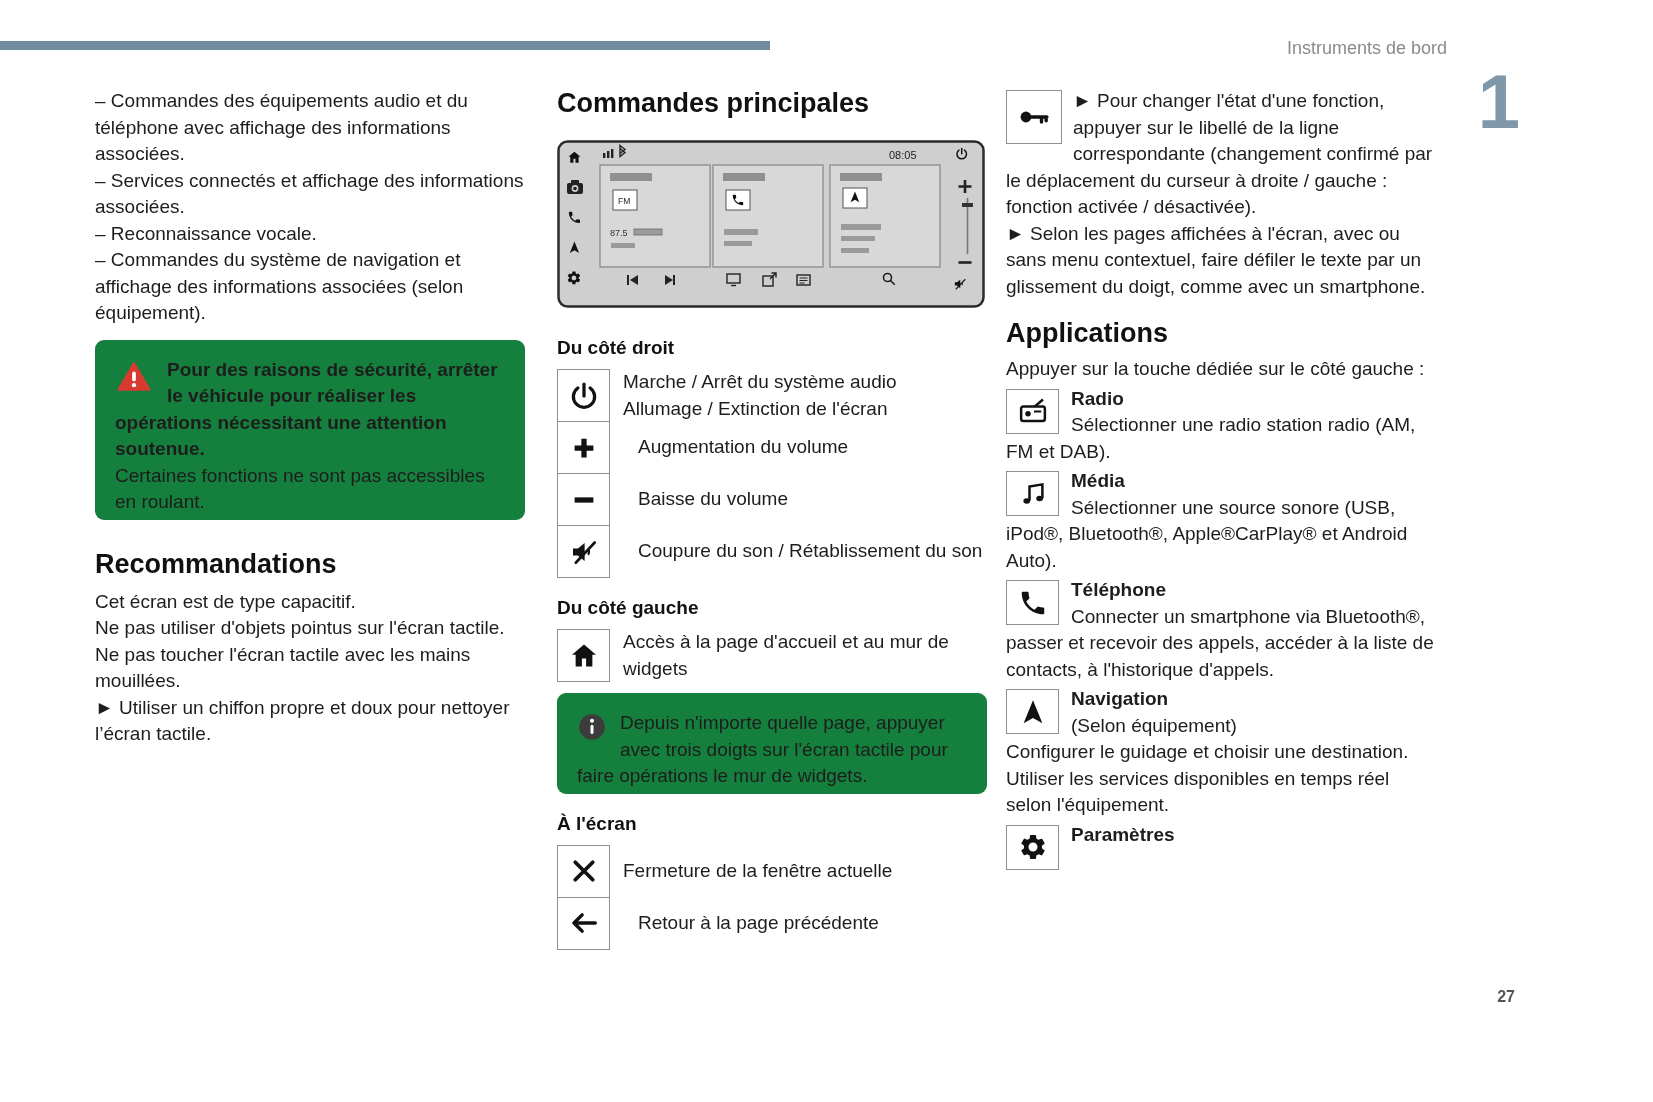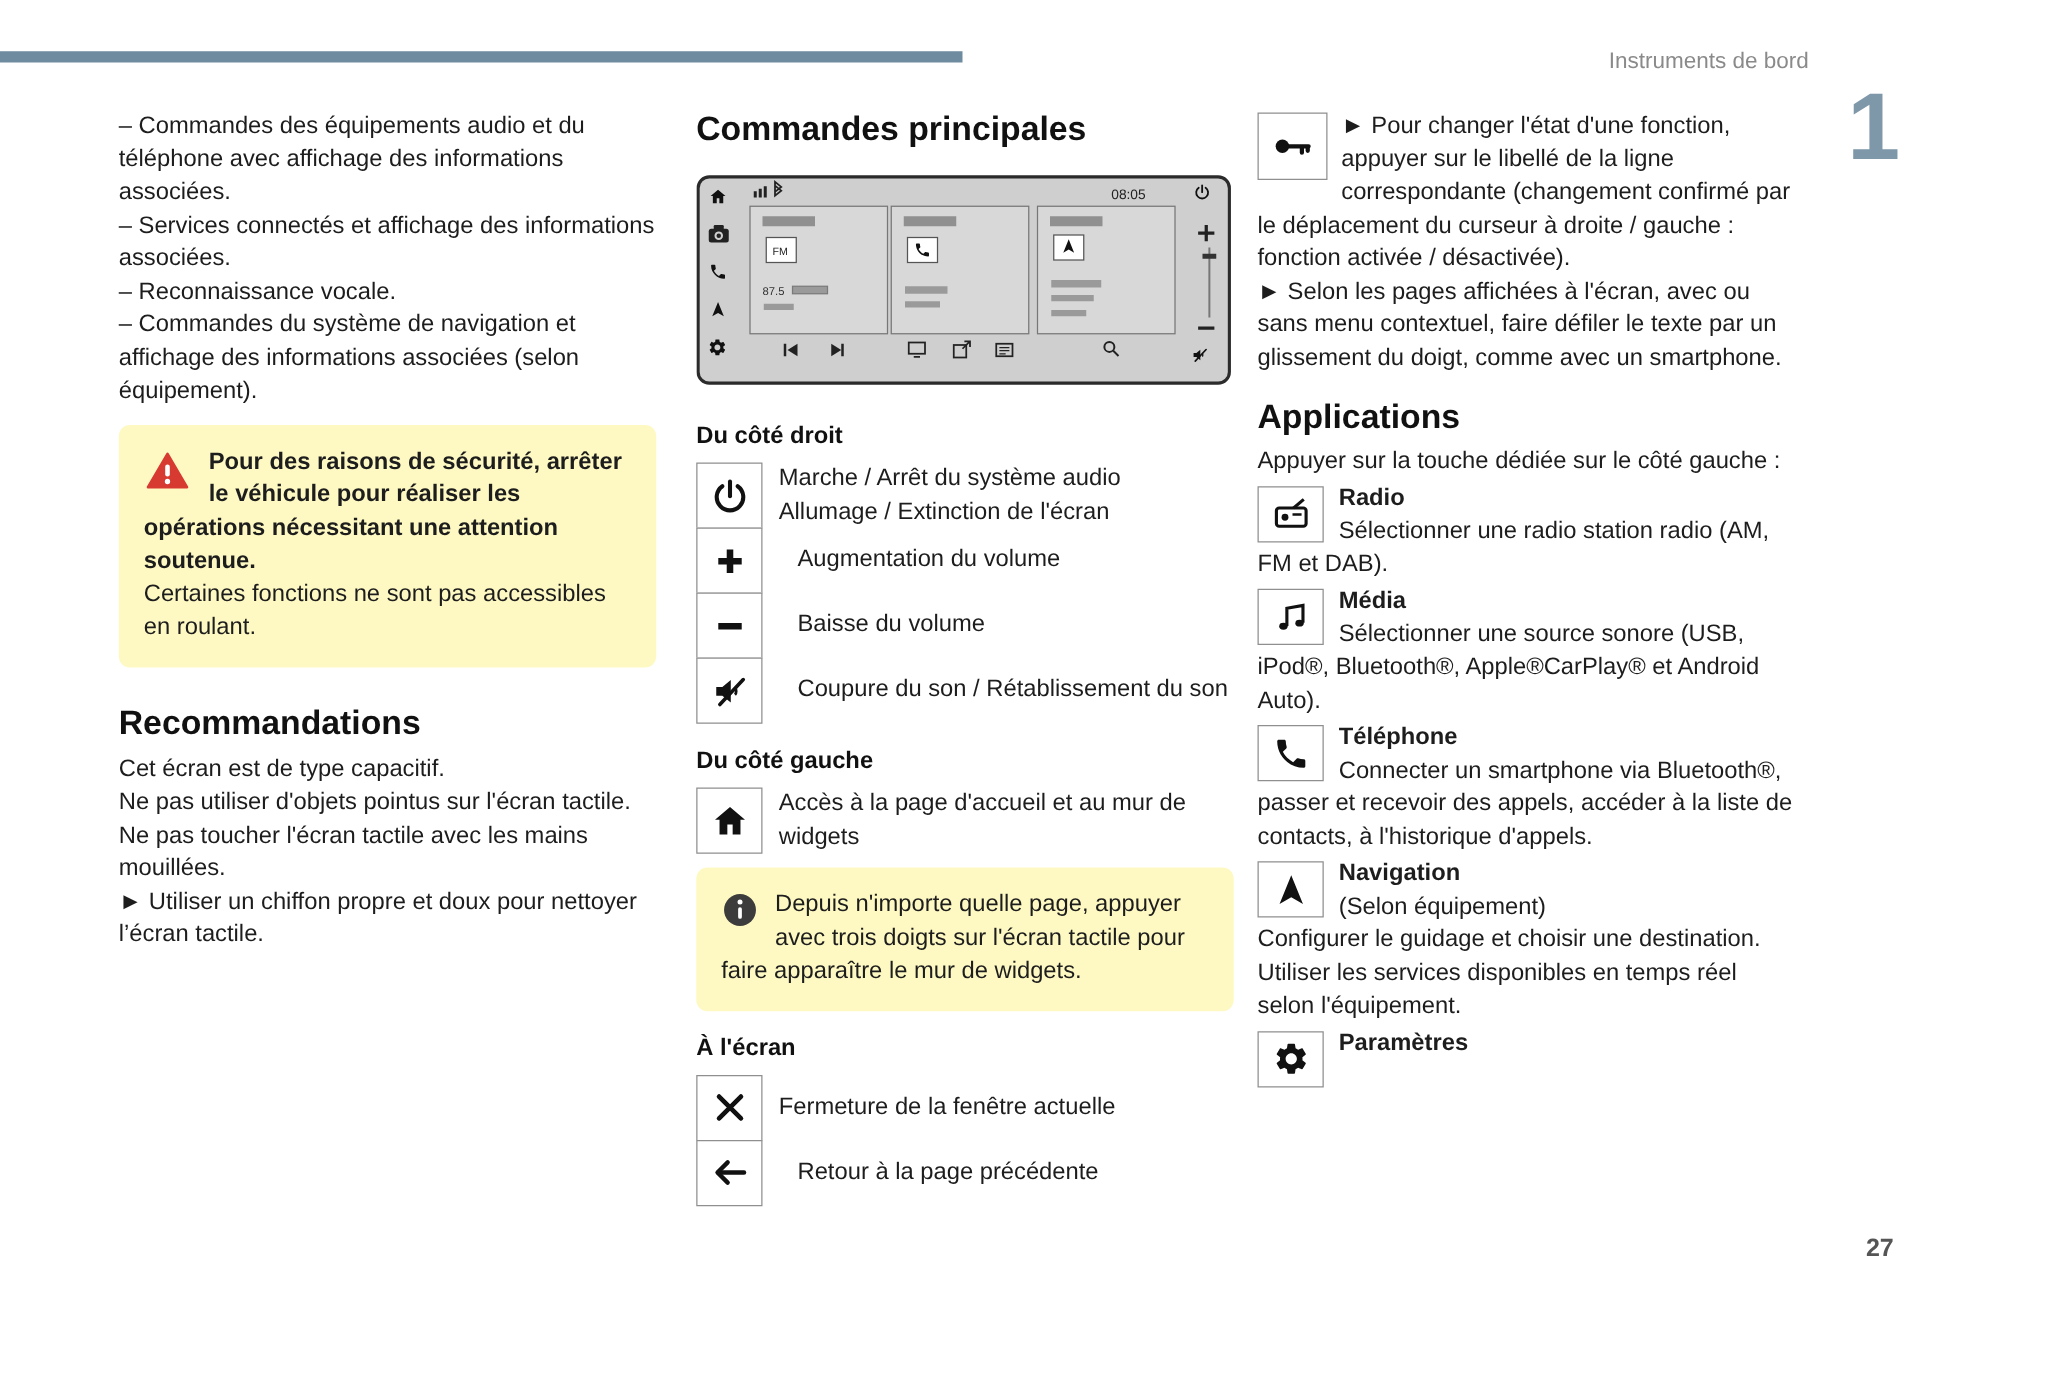--- a/index.html
+++ b/index.html
@@ -8,26 +8,26 @@
   p{margin:0;}
   .b{font-weight:700;}
   .body-text{font-size:19px;line-height:26.5px;}
   .h1{font-size:27px;font-weight:700;color:#111;margin:0;line-height:34px;}
   .h2{font-size:19px;font-weight:700;color:#111;margin:0;line-height:24px;}
   .toprule{position:absolute;left:0;top:41px;width:770px;height:9px;background:#6e8ba0;}
   .pagehead{position:absolute;left:1100px;top:38px;width:347px;text-align:right;font-size:18px;color:#8a8a8a;}
   .chapter{position:absolute;left:1420px;top:64px;width:100px;text-align:right;
            font-size:76px;font-weight:700;color:#7e98aa;line-height:1;}
   .pagenum{position:absolute;left:1455px;top:988px;width:60px;text-align:right;
-           font-weight:700;color:#555;font-size:20px;}
+           font-weight:700;color:#555;font-size:16px;}
   .col{position:absolute;}
   .col-left{left:95px;top:88px;width:430px;}
   .col-mid{left:557px;top:86px;width:430px;}
   .col-right{left:1006px;top:88px;width:434px;}
-  .graybox{background:#fef9c3;border-radius:9px;padding:17px 20px 18px;display:flow-root;}
+  .graybox{background:#15803d;border-radius:9px;padding:17px 20px 4px;display:flow-root;}
   .warnbox{margin-top:13px;}
   .warn-ic{float:left;width:38px;height:34px;margin:3px 14px 8px 0;}
   .warn-ic svg{width:38px;height:34px;display:block;}
   .infobox{margin-top:11px;}
   .info-ic{float:left;width:30px;height:30px;margin:2px 13px 8px 0;}
   .info-ic svg{width:30px;height:30px;display:block;}
   .ibox{box-sizing:border-box;width:53px;height:53px;border:1px solid #8f8f8f;background:#fff;
         display:flex;align-items:center;justify-content:center;flex:0 0 auto;}
   .ic{width:30px;height:30px;display:block;}
   .crow{display:flex;align-items:center;gap:13px;}
@@ -280,21 +280,21 @@
         <span class="body-text">Accès à la page d'accueil et au mur de widgets</span>
       </div>
     </div>
 
     <div class="graybox infobox">
       <span class="info-ic">
         <svg viewBox="0 0 24 24">
             <use href="#i-info"></use>
           </svg>
       </span>
-      <p class="body-text">Depuis n'importe quelle page, appuyer avec trois doigts sur l'écran tactile pour faire apparaître le mur de widgets.</p>
+      <p class="body-text">Depuis n'importe quelle page, appuyer avec trois doigts sur l'écran tactile pour faire opérations le mur de widgets.</p>
     </div>
 
     <h3 class="h2 sub2">À l'écran</h3>
     <div class="rows">
       <div class="crow">
         <span class="ibox">
             <svg class="ic" viewBox="0 0 24 24">
               <use href="#i-close"></use>
             </svg>
           </span>

